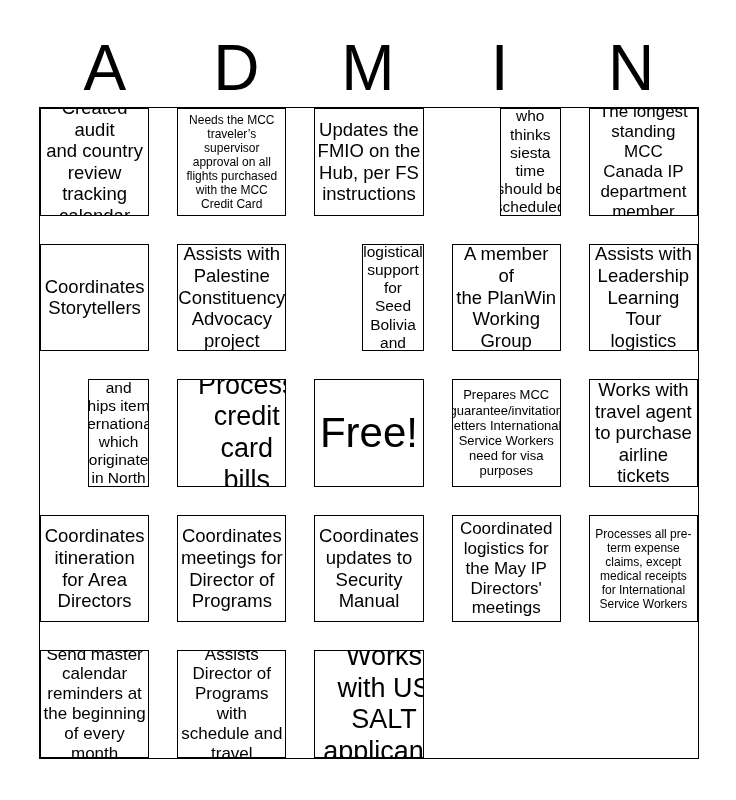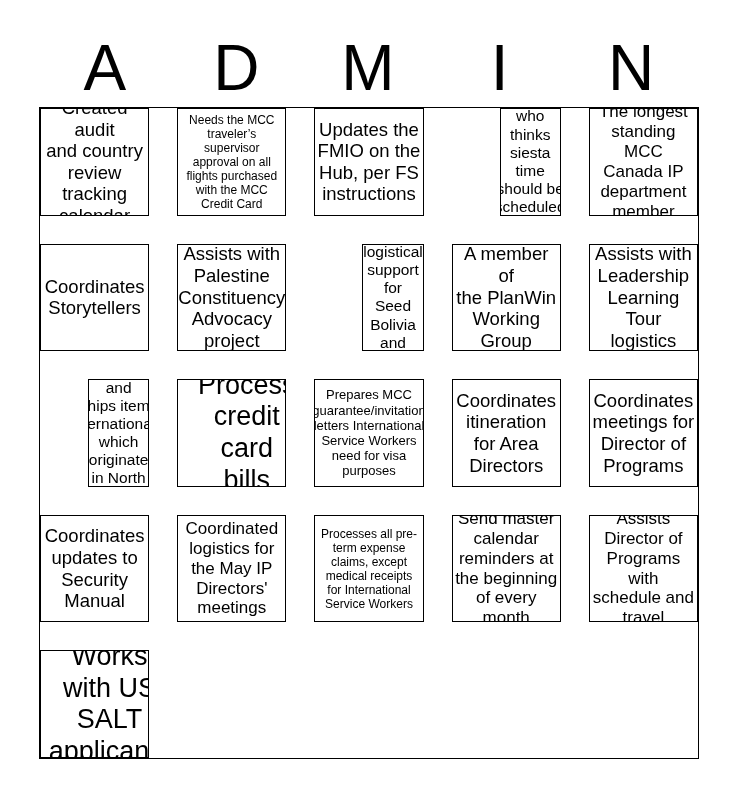--- a/index.html
+++ b/index.html
@@ -137,27 +137,32 @@
 
     <div class="cell" data-size="smd">Packages and
 ships items
 internationally
 which originate
 in North
 America</div>
     <div class="cell" data-size="xl">Process
 credit
 card bills</div>
+    <div class="cell" data-size="free">Free!</div>
     <div class="cell" data-size="xs">Prepares MCC
 guarantee/invitation
 letters International
 Service Workers
 need for visa
 purposes</div>
 
+    <div class="cell" data-size="lg">Works with
+travel agent
+to purchase
+airline tickets</div>
     <div class="cell" data-size="lg">Coordinates
 itineration
 for Area
 Directors</div>
     <div class="cell" data-size="lg">Coordinates
 meetings for
 Director of
 Programs</div>
     <div class="cell" data-size="lg">Coordinates
 updates to

